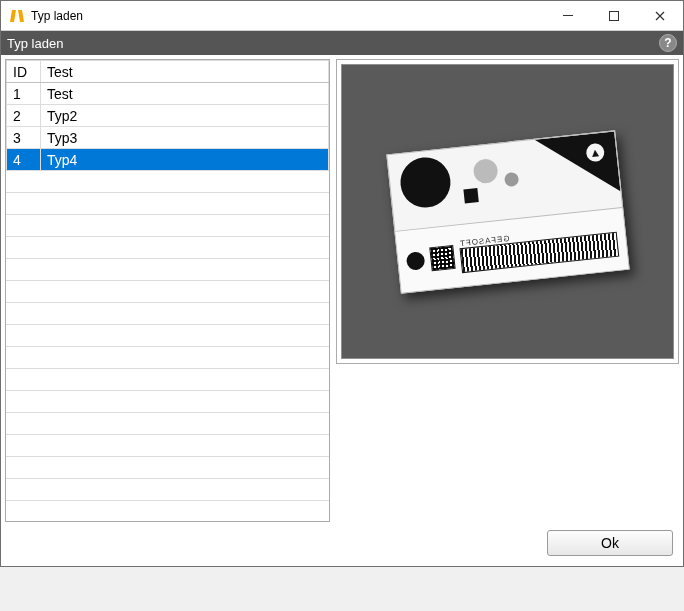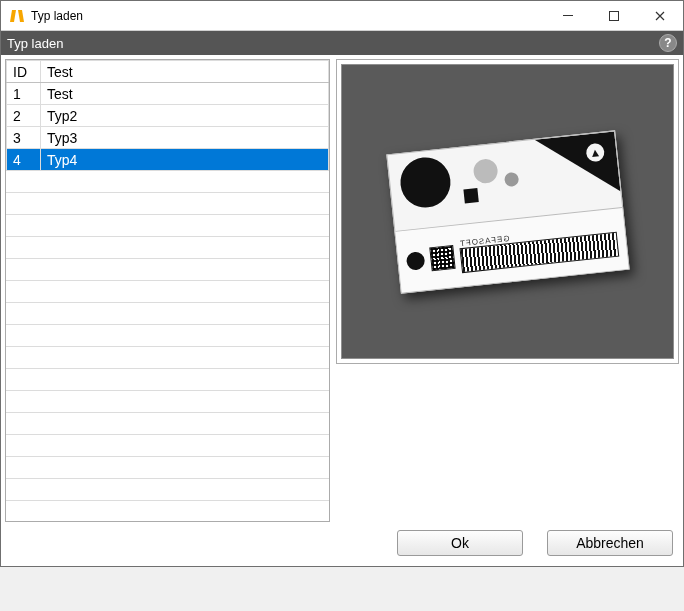--- a/index.html
+++ b/index.html
@@ -147,16 +147,15 @@
             </div>
           </div>
         </div>
       </div>
     </div>
 
   </div>
 
   <div class="buttonbar">
     <button class="dlg">Ok</button>
-    <button class="dlg">Abbrechen</button>
   </div>
 
 </div>
 
 </body></html>

